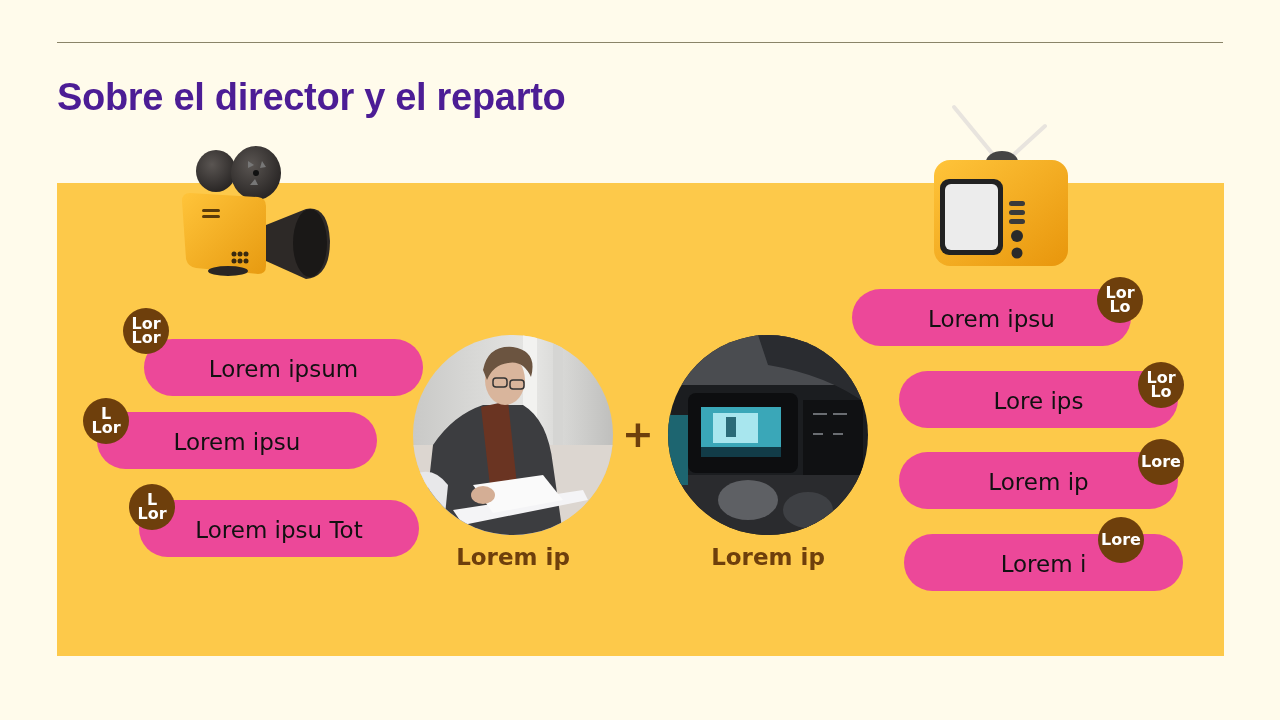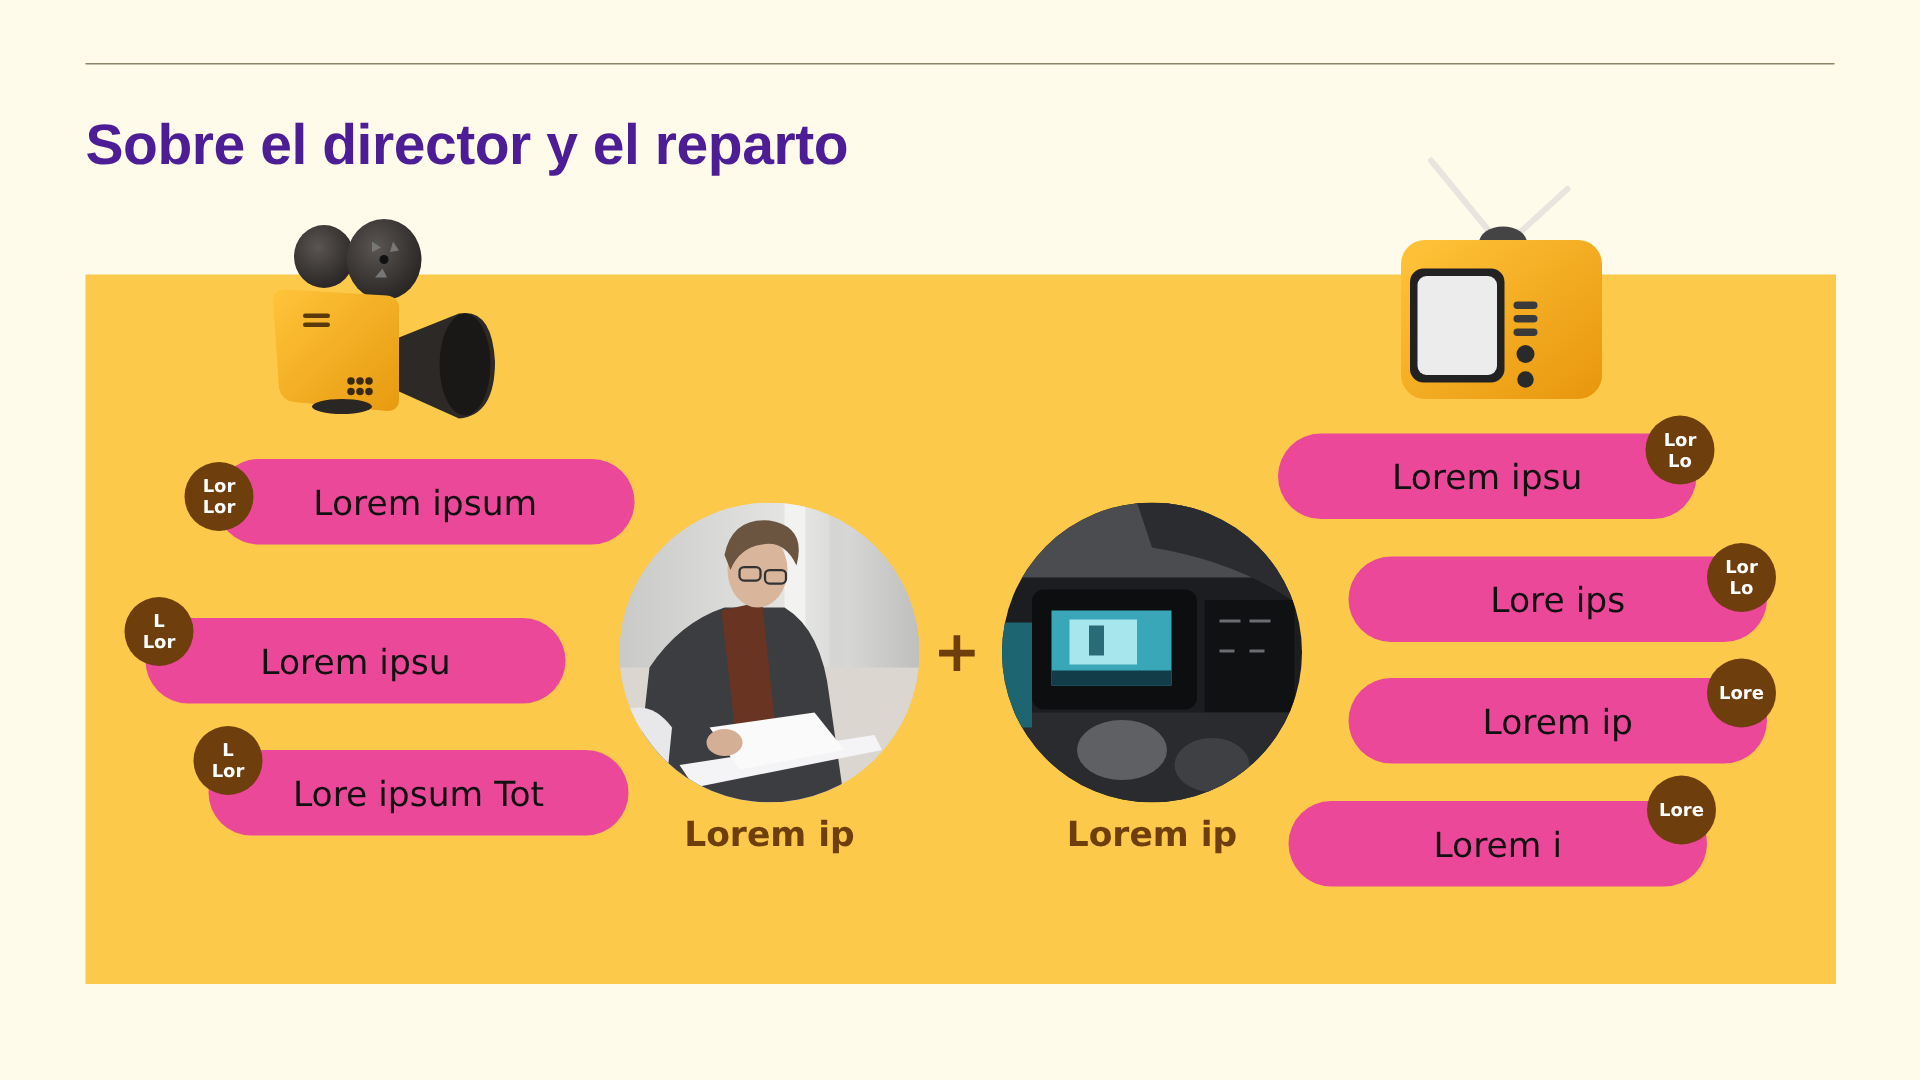--- a/index.html
+++ b/index.html
@@ -19,21 +19,21 @@
     .pill {
       position: absolute; height: 57px; background: #ec4899; border-radius: 29px;
       display: flex; align-items: center; justify-content: center;
       font-family: "DejaVu Sans", sans-serif; font-size: 23px; color: #111;
       box-sizing: border-box;
     }
     .pill .label { padding-top: 2px; }
     .badge {
       position: absolute; width: 46px; height: 46px; border-radius: 50%;
       background: #6e3f0c; color: #fff; font-family: "DejaVu Sans", sans-serif;
-      font-weight: 700; font-size: 12px; line-height: 14px;
+      font-weight: 700; font-size: 16px; line-height: 14px;
       display: flex; flex-direction: column; align-items: center; justify-content: center;
       text-align: center;
     }
 
     .photo {
       position: absolute; width: 200px; height: 200px; border-radius: 50%; overflow: hidden;
     }
     .photo svg { display: block; }
     .caption {
       position: absolute; font-family: "DejaVu Sans", sans-serif; font-weight: 700;
@@ -101,38 +101,38 @@
     <rect x="10" y="79" width="63" height="76" rx="9" fill="#222"></rect>
     <rect x="15" y="84" width="53" height="66" rx="6" fill="#ececec"></rect>
     <rect x="79" y="101" width="16" height="5" rx="2.5" fill="#3a3a3a"></rect>
     <rect x="79" y="110" width="16" height="5" rx="2.5" fill="#3a3a3a"></rect>
     <rect x="79" y="119" width="16" height="5" rx="2.5" fill="#3a3a3a"></rect>
     <circle cx="87" cy="136" r="6" fill="#2a2a2a"></circle>
     <circle cx="87" cy="153" r="5.5" fill="#2a2a2a"></circle>
   </svg>
 </div>
 
-<div class="pill" style="left:144px; top:306px; width:279px; padding-left:0;align-items:center;">
+<div class="pill" style="left:144px; top:339px; width:279px; padding-left:0;align-items:center;">
   <span class="label">Lorem ipsum</span>
 </div>
 <div class="badge" style="left:123px; top:308px;">
   <span>Lor</span>
   <span>Lor</span>
 </div>
 
 <div class="pill" style="left:97px; top:412px; width:280px;">
   <span class="label">Lorem ipsu</span>
 </div>
 <div class="badge" style="left:83px; top:398px;">
   <span>L</span>
   <span>Lor</span>
 </div>
 
 <div class="pill" style="left:139px; top:500px; width:280px;">
-  <span class="label">Lore ipsum Tot</span>
+  <span class="label">Lorem ipsu Tot</span>
 </div>
 <div class="badge" style="left:129px; top:484px;">
   <span>L</span>
   <span>Lor</span>
 </div>
 
 <div class="photo" style="left:413px; top:335px;">
   <svg width="200" height="200" viewBox="0 0 200 200">
     <defs>
       <linearGradient id="wall" x1="0" y1="0" x2="1" y2="0">
@@ -202,18 +202,18 @@
   <span>Lo</span>
 </div>
 
 <div class="pill" style="left:899px; top:452px; width:279px;">
   <span class="label">Lorem ip</span>
 </div>
 <div class="badge" style="left:1138px; top:439px;">
   <span>Lore</span>
 </div>
 
-<div class="pill" style="left:859px; top:534px; width:279px;">
+<div class="pill" style="left:904px; top:534px; width:279px;">
   <span class="label">Lorem i</span>
 </div>
 <div class="badge" style="left:1098px; top:517px;">
   <span>Lore</span>
 </div>
 
 </body></html>

